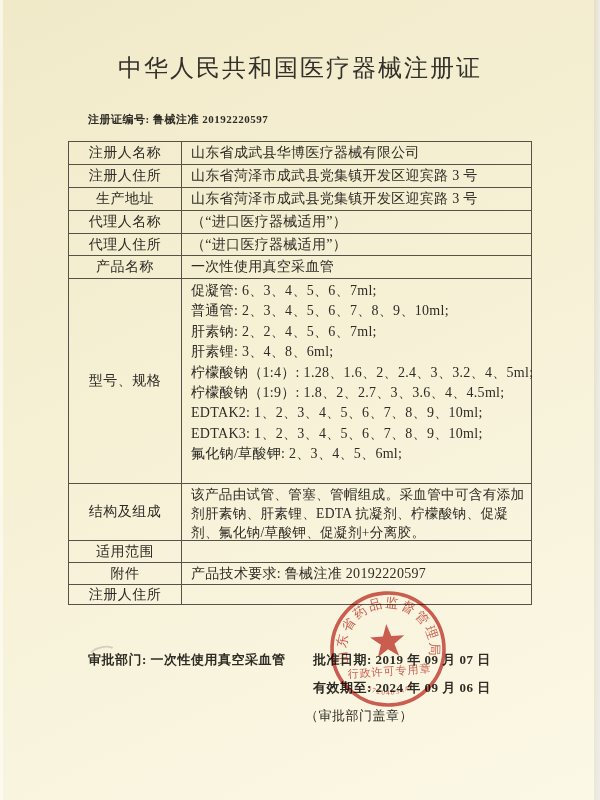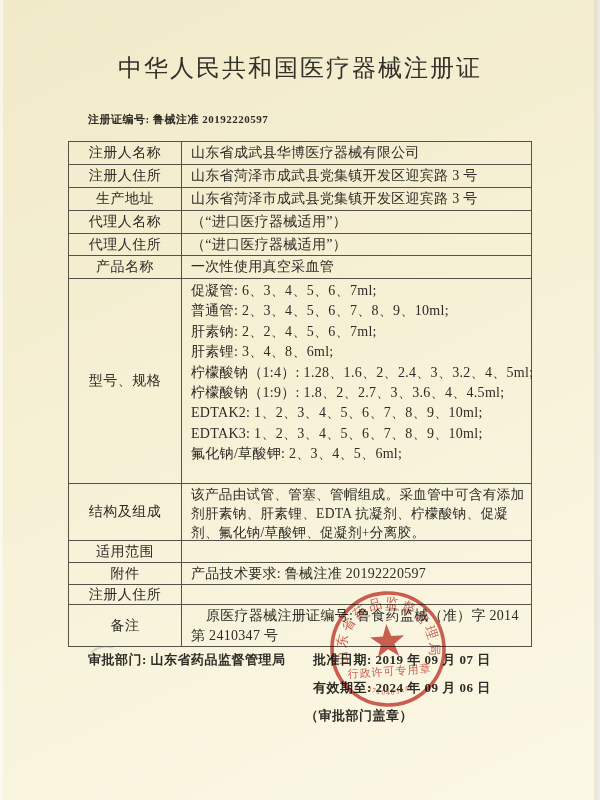--- a/index.html
+++ b/index.html
@@ -25,21 +25,21 @@
   .tvalue{flex:1;display:flex;align-items:center;padding:0 6px 0 9px;font-size:14px;
     box-sizing:border-box;letter-spacing:.3px;}
   .tvalue.block{display:block;}
   .spec-lines{flex:1;padding:2px 4px 0 9px;box-sizing:border-box;}
   .spec-line{font-size:14px;line-height:20.4px;white-space:nowrap;letter-spacing:.3px;}
   .compose{font-size:13.6px;line-height:19px;padding:1px 6px 0 9px;}
   .remark{font-size:14px;line-height:19.5px;padding:1px 6px 0 9px;text-indent:15px;}
   .footer-left{position:absolute;left:88px;top:651px;font-size:13px;font-weight:600;letter-spacing:.5px;}
   .footer-right{position:absolute;left:313px;top:651px;font-size:13px;font-weight:600;letter-spacing:.5px;}
   .footer-right div{margin-bottom:10px;}
-  .seal-note{margin-left:-8px;font-weight:700;}
+  .seal-note{margin-left:-8px;font-weight:400;}
   .seal{position:absolute;left:322px;top:583px;mix-blend-mode:multiply;opacity:.85;
     transform:rotate(-4deg);}
   .seal-stroke{stroke:var(--seal_red,#c7453d);fill:none;}
   .seal-fill{fill:var(--seal_red,#c7453d);}
   .seal text{font-family:"Liberation Serif","DejaVu Serif",serif;}
   .pencil-mark{position:absolute;left:88px;top:646px;width:26px;height:14px;
     border:2px solid rgba(125,130,135,.30);border-color:rgba(125,130,135,.30) transparent transparent transparent;
     border-radius:50%;transform:rotate(-12deg);}
 </style>
 </head>
@@ -99,29 +99,25 @@
     <div class="tlabel">适用范围</div>
   </div>
   <div class="trow" style="height:22px">
     <div class="tlabel">附件</div>
     <div class="tvalue">产品技术要求: 鲁械注准 20192220597</div>
   </div>
   <div class="trow" style="height:20px">
     <div class="tlabel">注册人住所</div>
     <div class="tvalue"></div>
   </div>
-  <div class="trow" style="height:42px">
-    <div class="tlabel">备注</div>
-    <div class="tvalue block remark">原医疗器械注册证编号: 鲁食药监械（准）字 2014 第 2410347 号</div>
-  </div>
 </div>
 
 <div class="pencil-mark"></div>
 
-<div class="footer-left">审批部门: 山东省药品监督管理局</div>
+<div class="footer-left">审批部门: 一次性使用真空采血管</div>
 
 <div class="footer-right">
   <div>批准日期: 2019 年 09 月 07 日</div>
   <div>有效期至: 2024 年 09 月 06 日</div>
   <div class="seal-note">（审批部门盖章）</div>
 </div>
 
 <svg class="seal" width="132" height="132" viewBox="0 0 132 132">
   <circle cx="66" cy="66" r="56" class="seal-stroke" stroke-width="3.6"></circle>
   <path id="sealArcTop" d="M 26.5 80.4 A 42 42 0 1 1 105.5 80.4" fill="none"></path>

